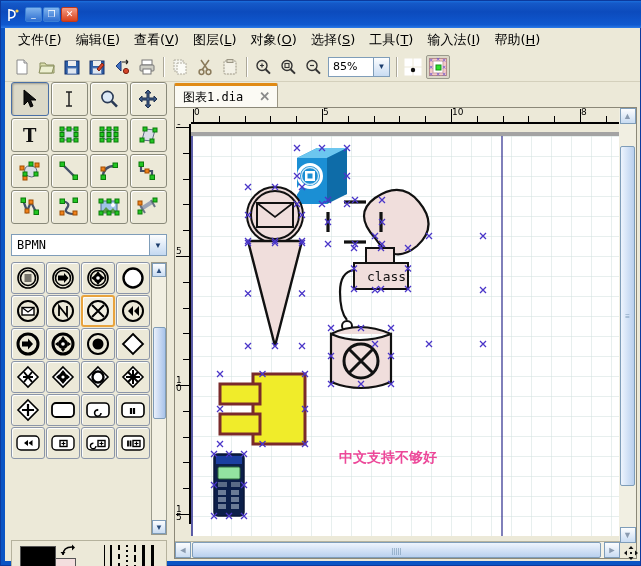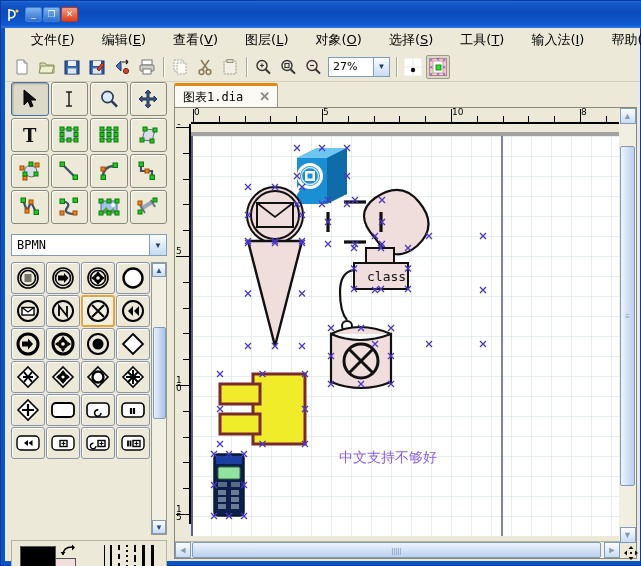--- a/index.html
+++ b/index.html
@@ -51,21 +51,20 @@
   }
 
   .menubar {
     position:absolute; left:0; top:0; width:635px; height:24px;
     background:#ece9d8; display:flex; align-items:center;
     padding-left:6px; border-bottom:1px solid #ece9d8;
   }
   .menu-item {
     padding:2px 7px; font-size:13px; color:#000; cursor:default; white-space:nowrap;
     font-family:"DejaVu Sans", sans-serif;
-    margin-left:13px;
   }
   .menu-item u { text-decoration:underline; }
 
   .toolbar {
     position:absolute; left:0; top:24px; width:635px; height:30px;
     background:#ece9d8; display:flex; align-items:center; padding-left:5px;
     border-bottom:1px solid #d4d0bc;
   }
   .tb-btn {
     width:24px; height:24px; margin-right:1px; border:1px solid transparent;
@@ -244,21 +243,21 @@
     position:absolute; left:0; bottom:0; width:635px; height:22px;
     background:#ece9d8; border-top:1px solid #d6d2c2;
   }
   .watermark {
     position:absolute; right:4px; bottom:-2px; width:160px; height:34px;
     color:rgba(40,60,140,.28); font-size:20px; font-weight:bold;
     font-family:"DejaVu Sans", sans-serif; text-align:center; letter-spacing:2px;
     overflow:hidden;
   }
   .canvas-text {
-    position:absolute; color:#8b5cf6; font-size:14px; font-weight:normal;
+    position:absolute; color:#ec4899; font-size:14px; font-weight:bold;
     font-family:"DejaVu Sans", sans-serif; white-space:nowrap;
   }
 </style>
 </head>
 <body>
 
 <div id="app">
  <div class="win-frame">
 
   <div class="titlebar">
@@ -368,21 +367,21 @@
             </svg>
       </div>
       <div class="tb-btn">
         <svg width="18" height="18" viewBox="0 0 18 18">
               <circle cx="8" cy="7.5" r="5" fill="none" stroke="#333" stroke-width="1.4"></circle>
               <path d="M11.6 11.2 L16 15.6" stroke="#333" stroke-width="2"></path>
               <path d="M6 7.5 h4" stroke="#333" stroke-width="1.2"></path>
             </svg>
       </div>
       <div class="zoom-combo">
-        <div class="zval">27%</div>
+        <div class="zval">85%</div>
         <div class="zarrow">▼</div>
       </div>
       <div class="tb-sep"></div>
       <div class="tb-btn">
         <svg width="20" height="20" viewBox="0 0 20 20">
           <rect x="2" y="2" width="7" height="7" fill="#fff" stroke="#fff"></rect>
           <rect x="11" y="2" width="7" height="7" fill="#fff" stroke="#fff"></rect>
           <rect x="2" y="11" width="7" height="7" fill="#fff" stroke="#fff"></rect>
           <rect x="11" y="11" width="7" height="7" fill="#fff" stroke="#fff"></rect>
           <circle cx="10" cy="13" r="2.2" fill="#111"></circle>

